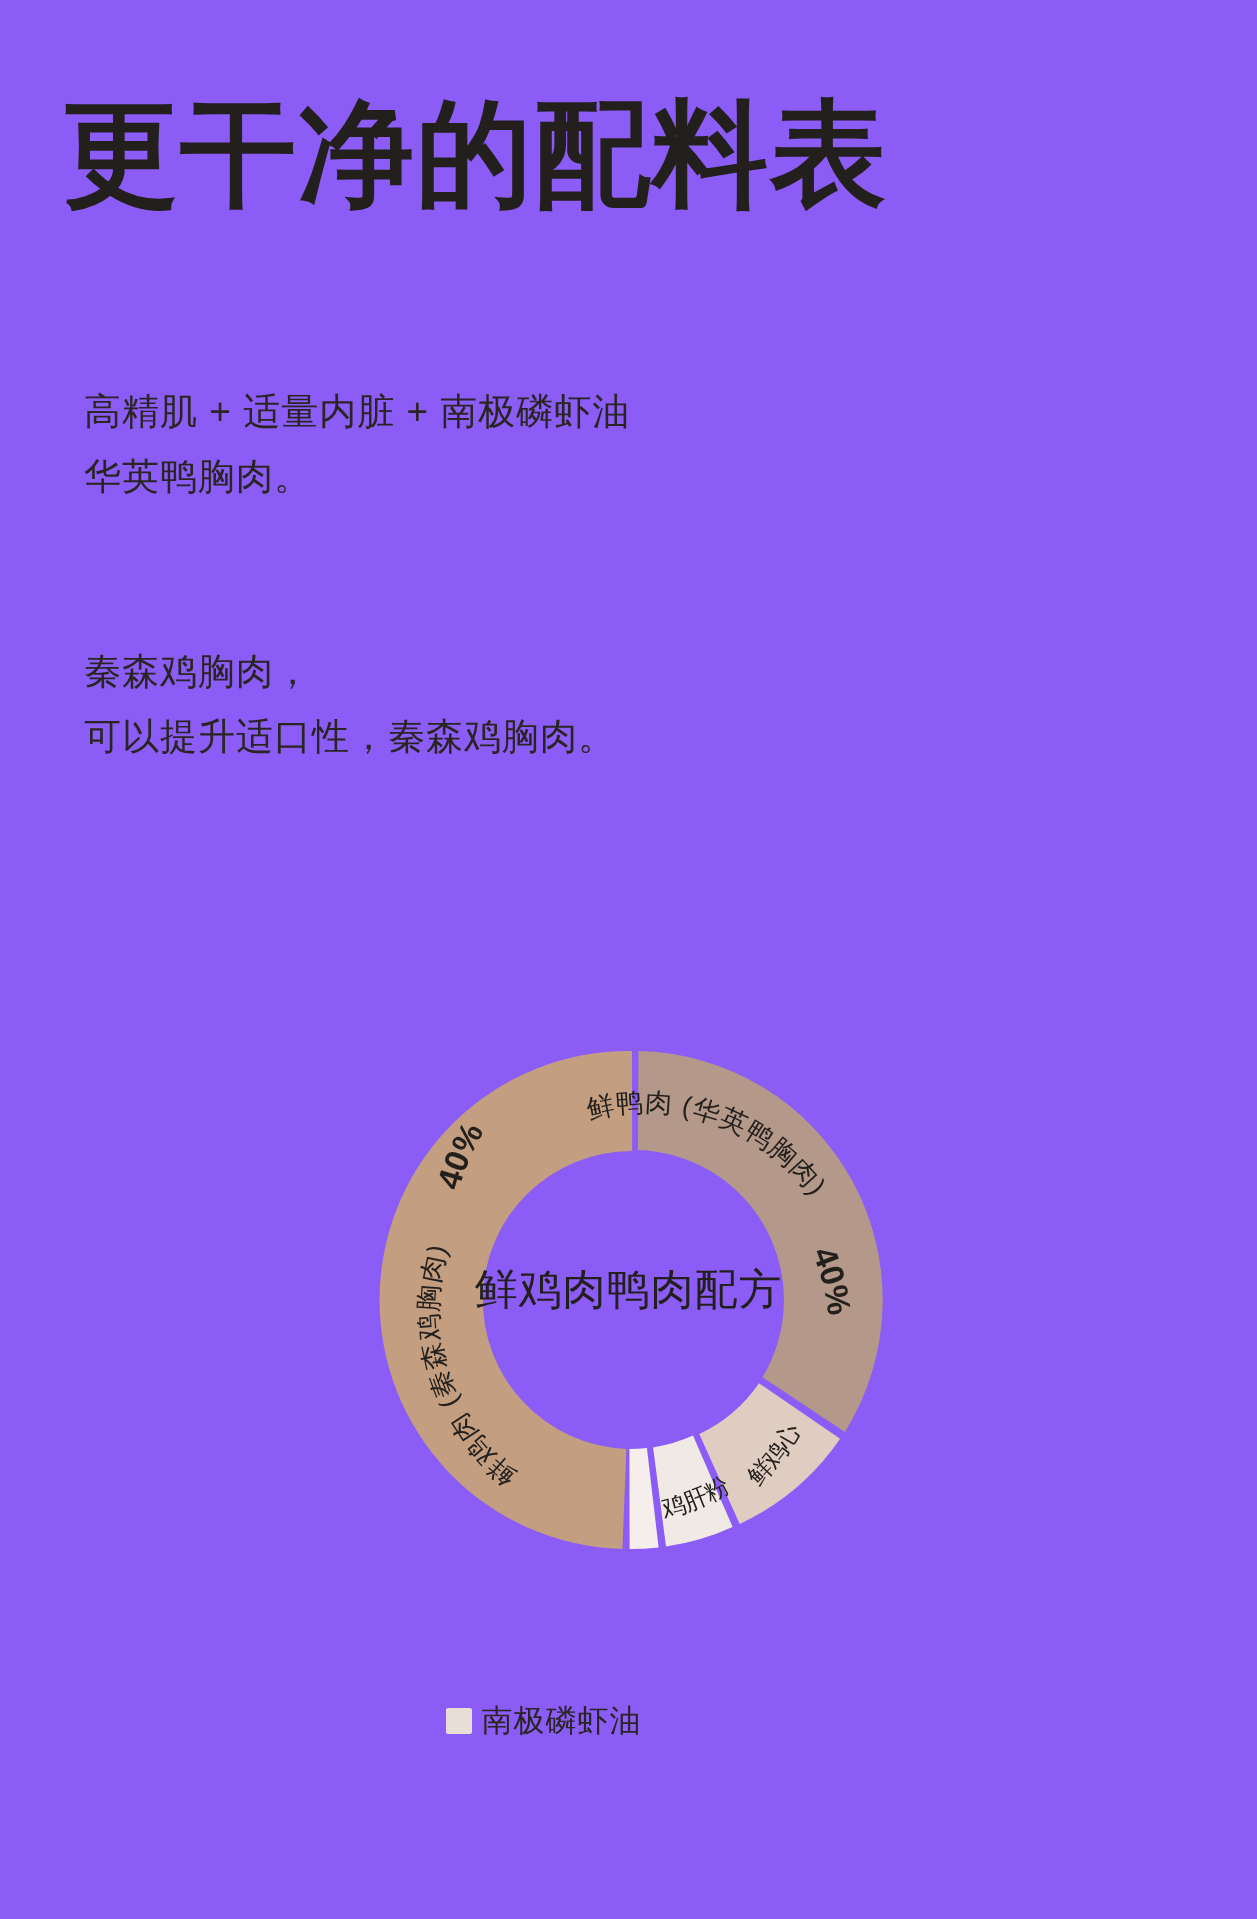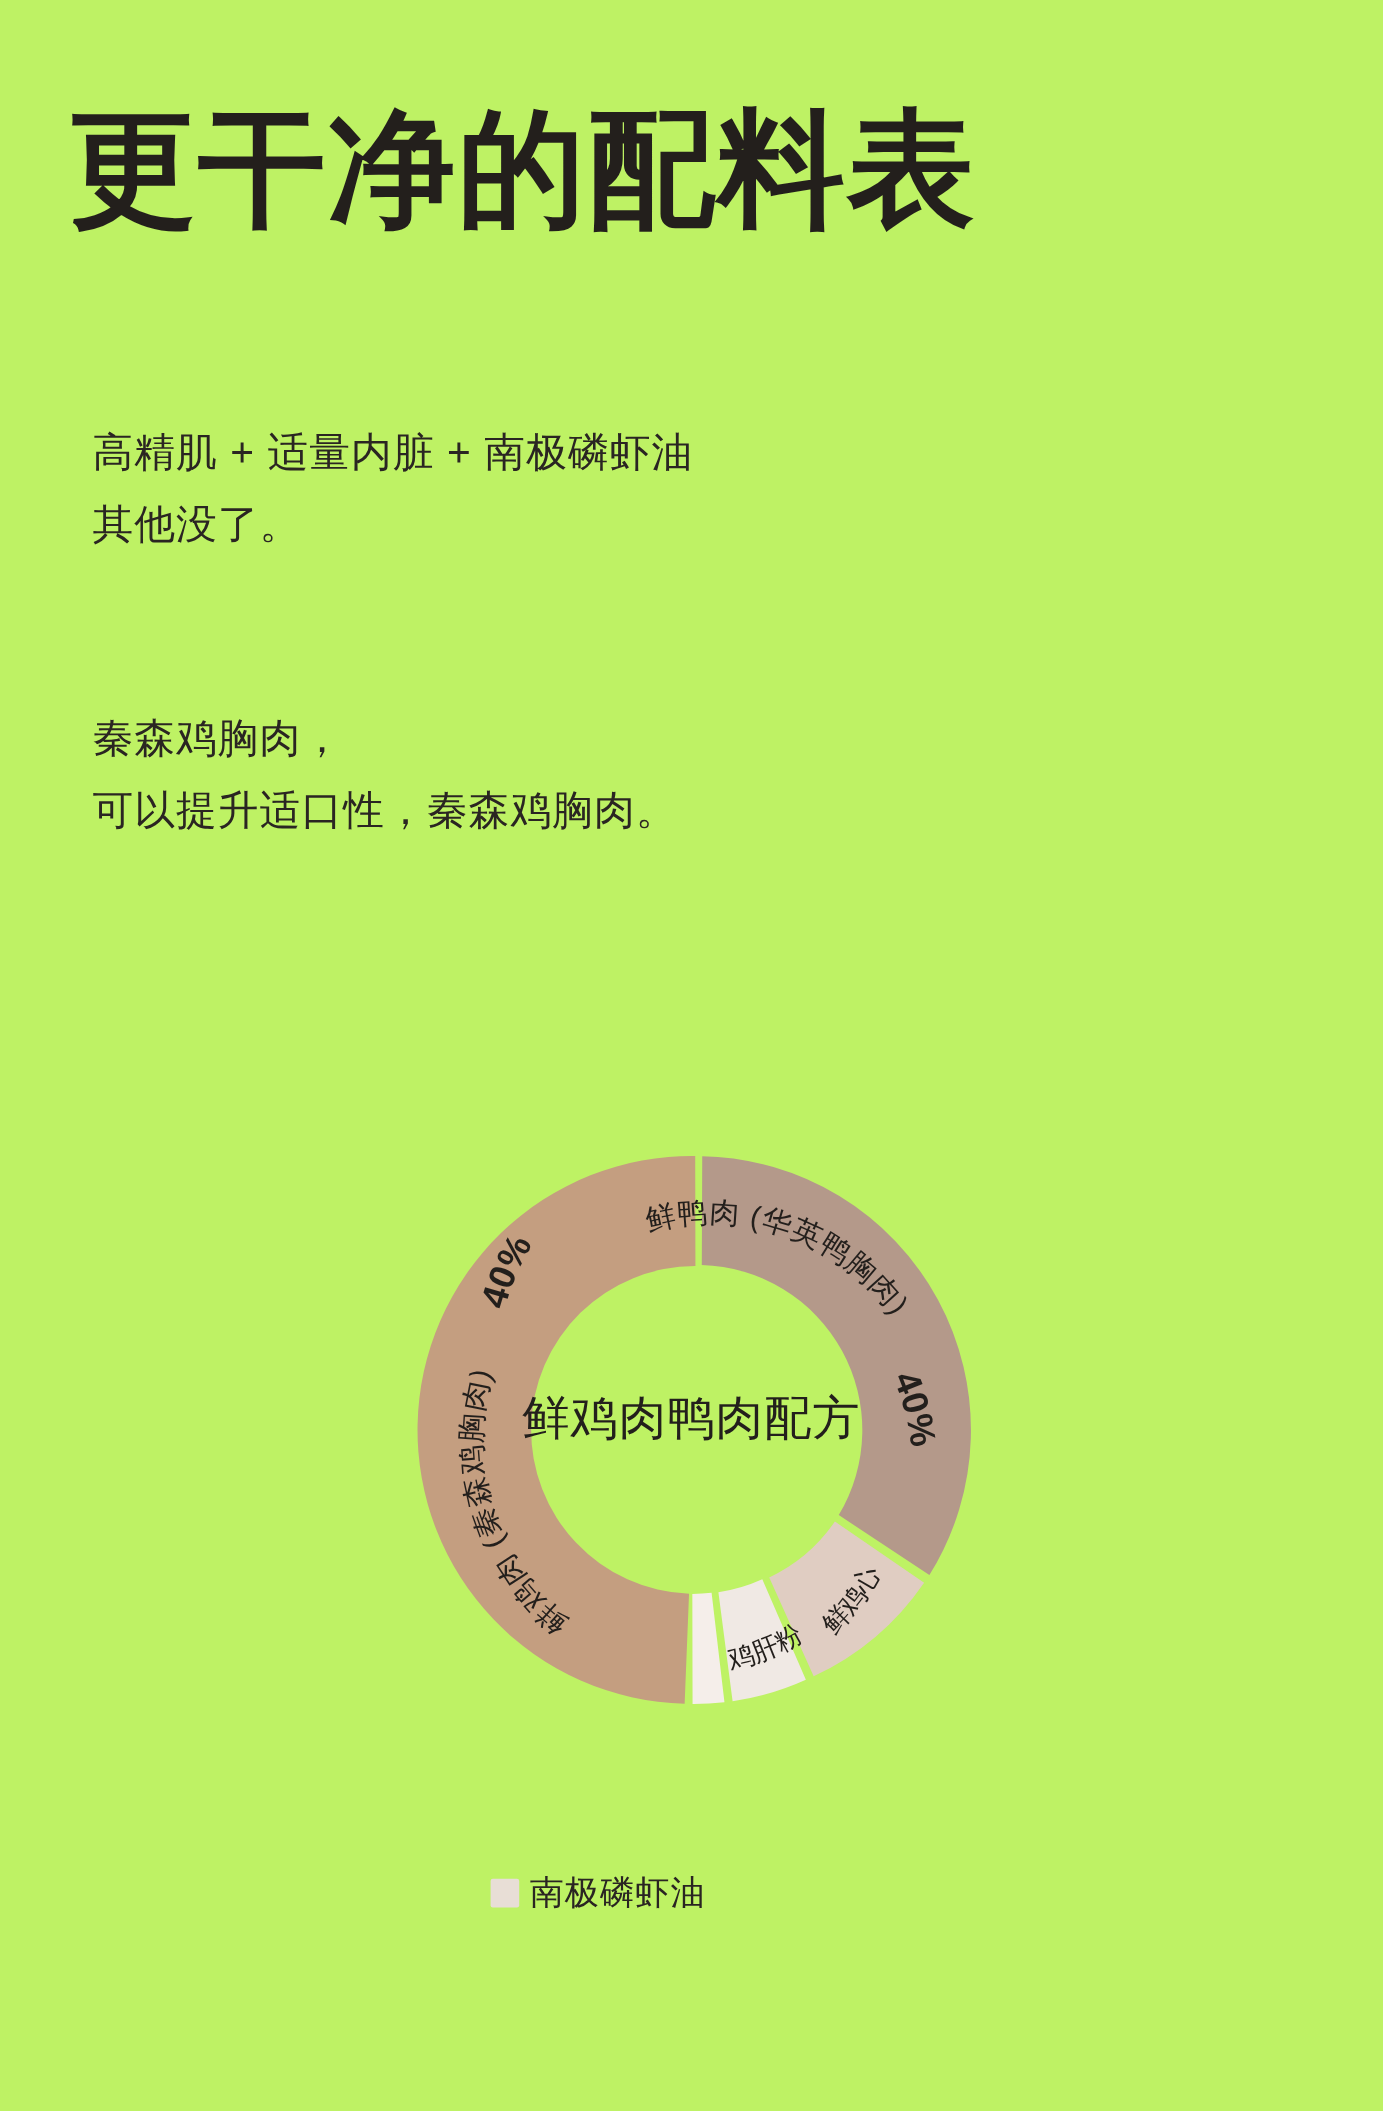--- a/index.html
+++ b/index.html
@@ -11,21 +11,21 @@
     width: 1257px;
     height: 1919px;
     position: relative;
     font-family: "Liberation Sans", "DejaVu Sans", sans-serif;
     color: #231f1c;
     overflow: hidden;
   }
   .page {
     position: absolute;
     inset: 0;
-    background: #bef264;
+    background: #8b5cf6;
   }
   .headline {
     position: absolute;
     left: 62px;
     top: 88px;
     font-size: 116px;
     font-weight: 700;
     letter-spacing: 2px;
     line-height: 1.15;
     color: #231f1c;
@@ -110,21 +110,21 @@
 </style>
 </head>
 <body>
 
 <div class="page">
 
   <div class="headline">更干净的配料表</div>
 
   <div class="body-block block-1">
     <div class="body-line">高精肌 + 适量内脏 + 南极磷虾油</div>
-    <div class="body-line">其他没了。</div>
+    <div class="body-line">华英鸭胸肉。</div>
   </div>
 
   <div class="body-block block-2">
     <div class="body-line">秦森鸡胸肉，</div>
     <div class="body-line">可以提升适口性，秦森鸡胸肉。</div>
   </div>
 
   <div class="chart-wrap">
     <svg class="donut" width="640" height="780" viewBox="0 0 640 780">
       <defs>

